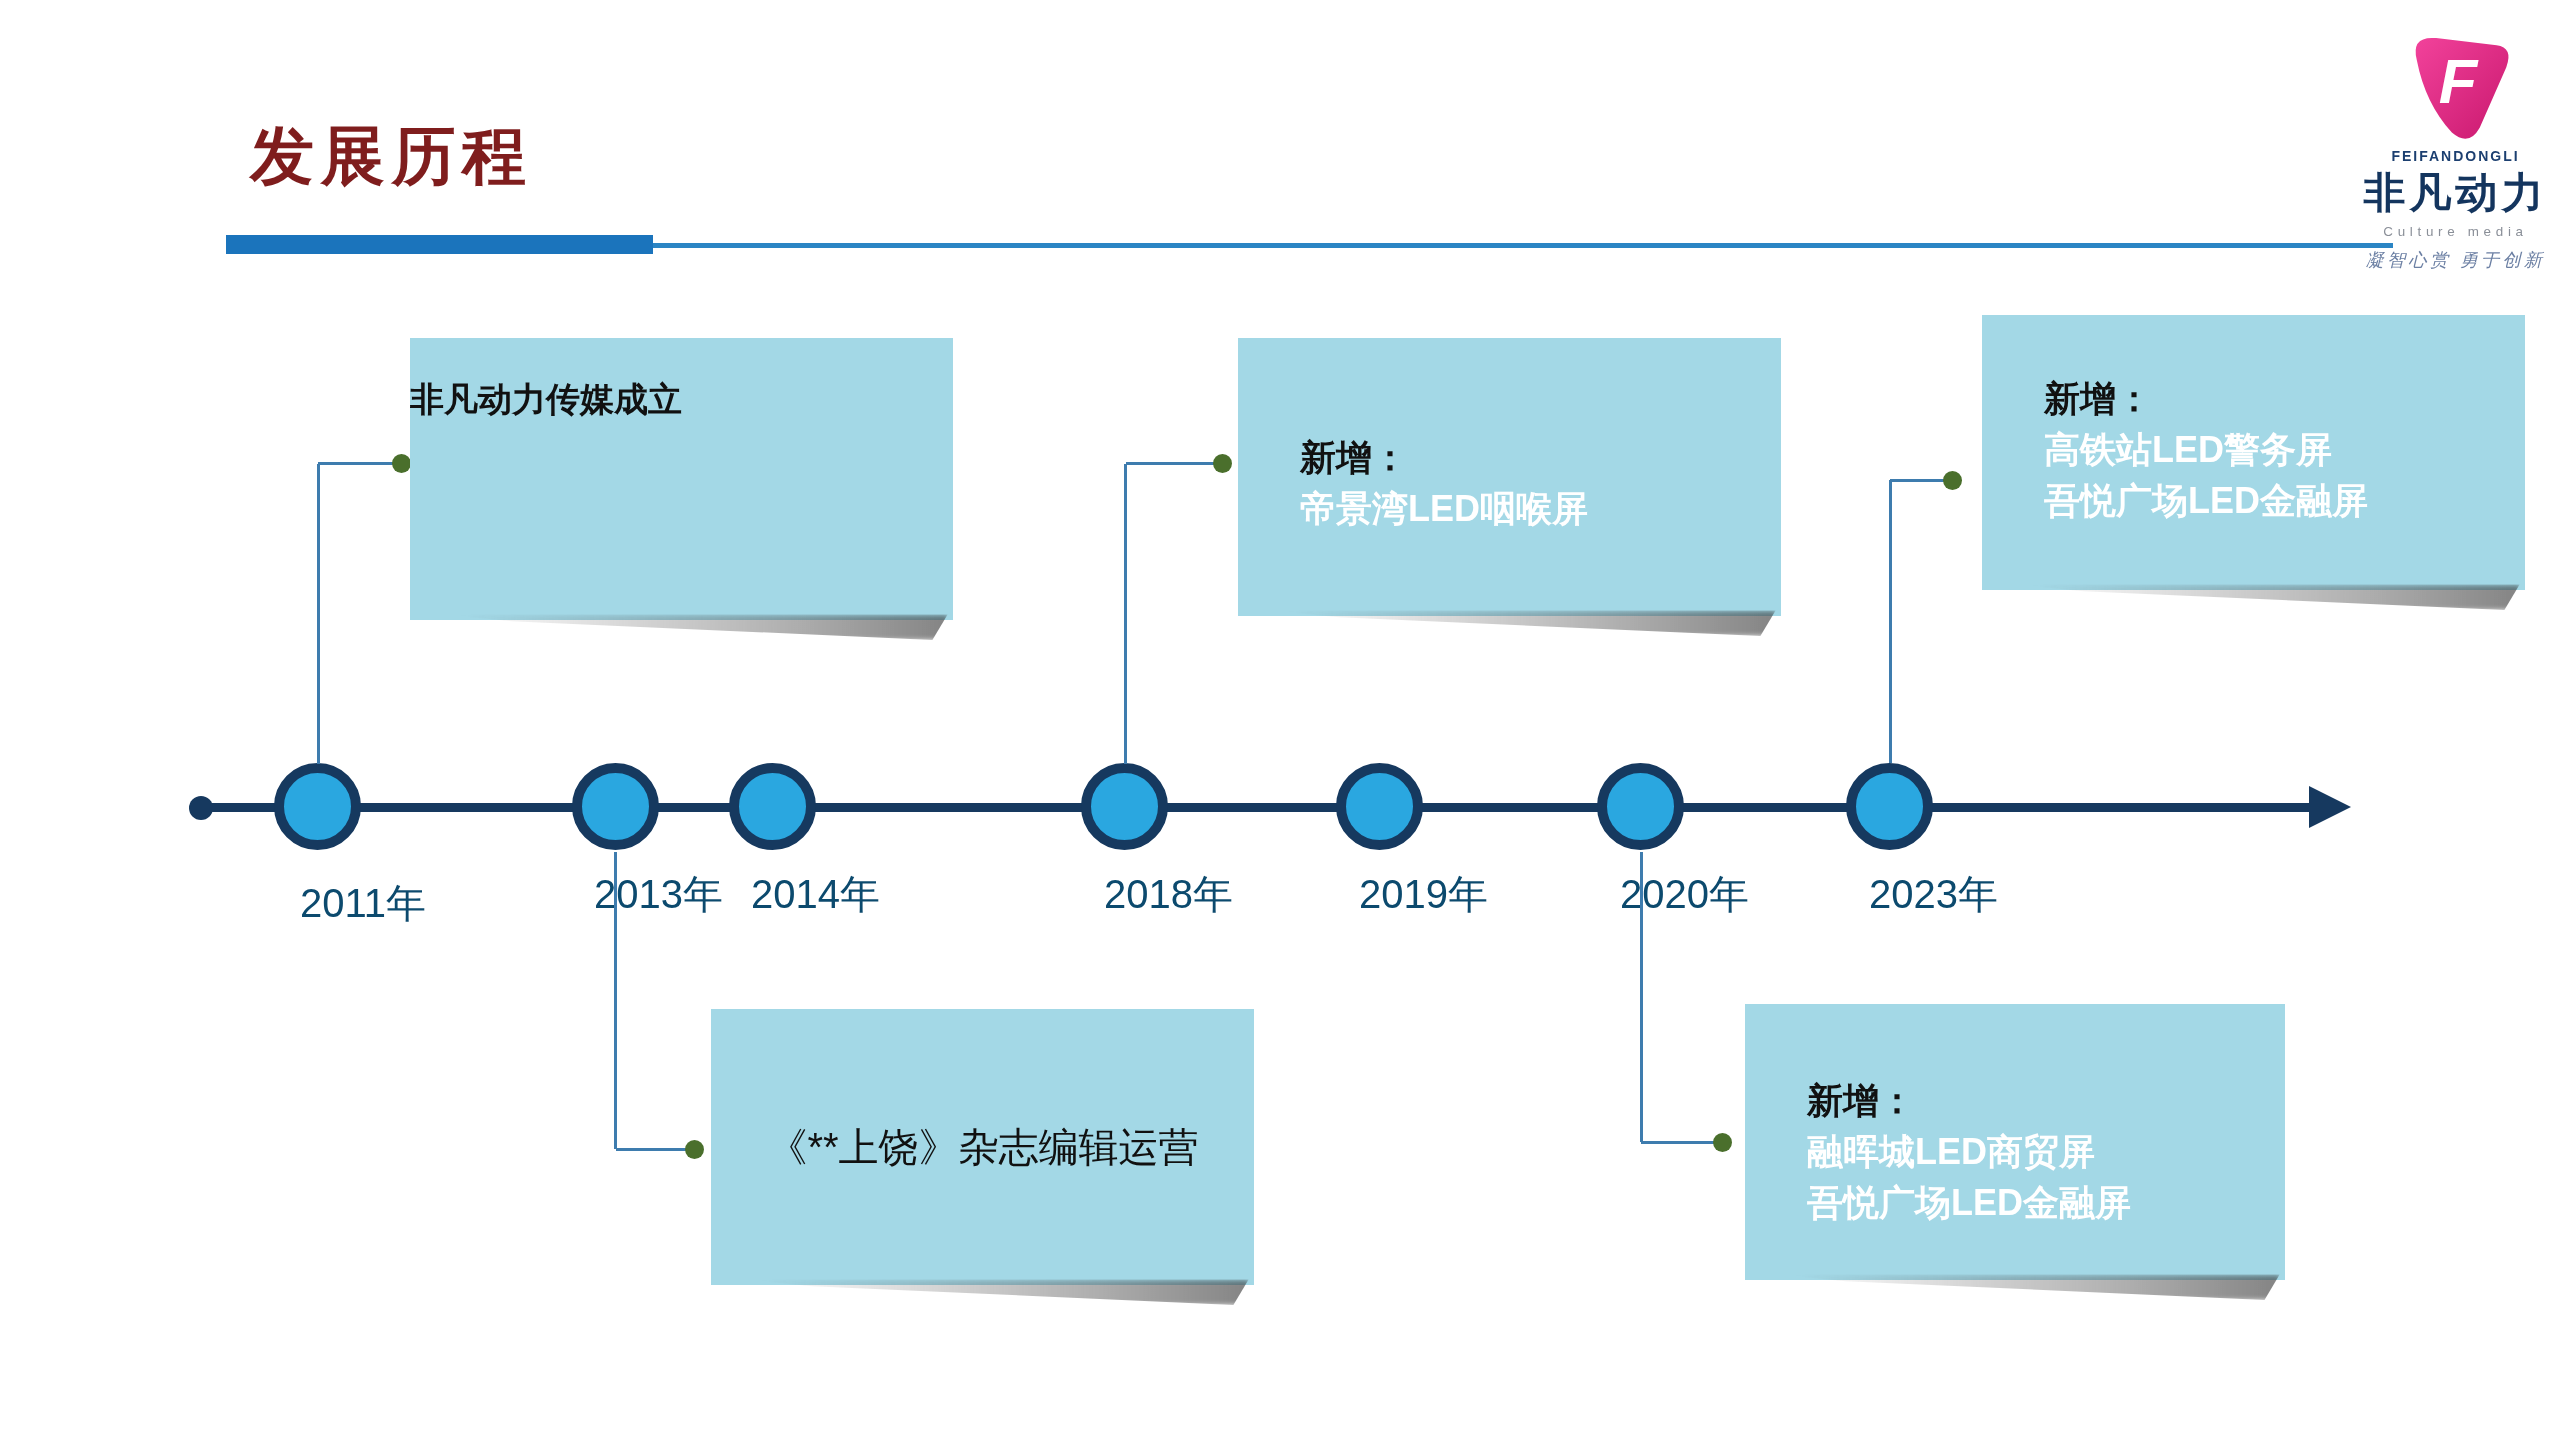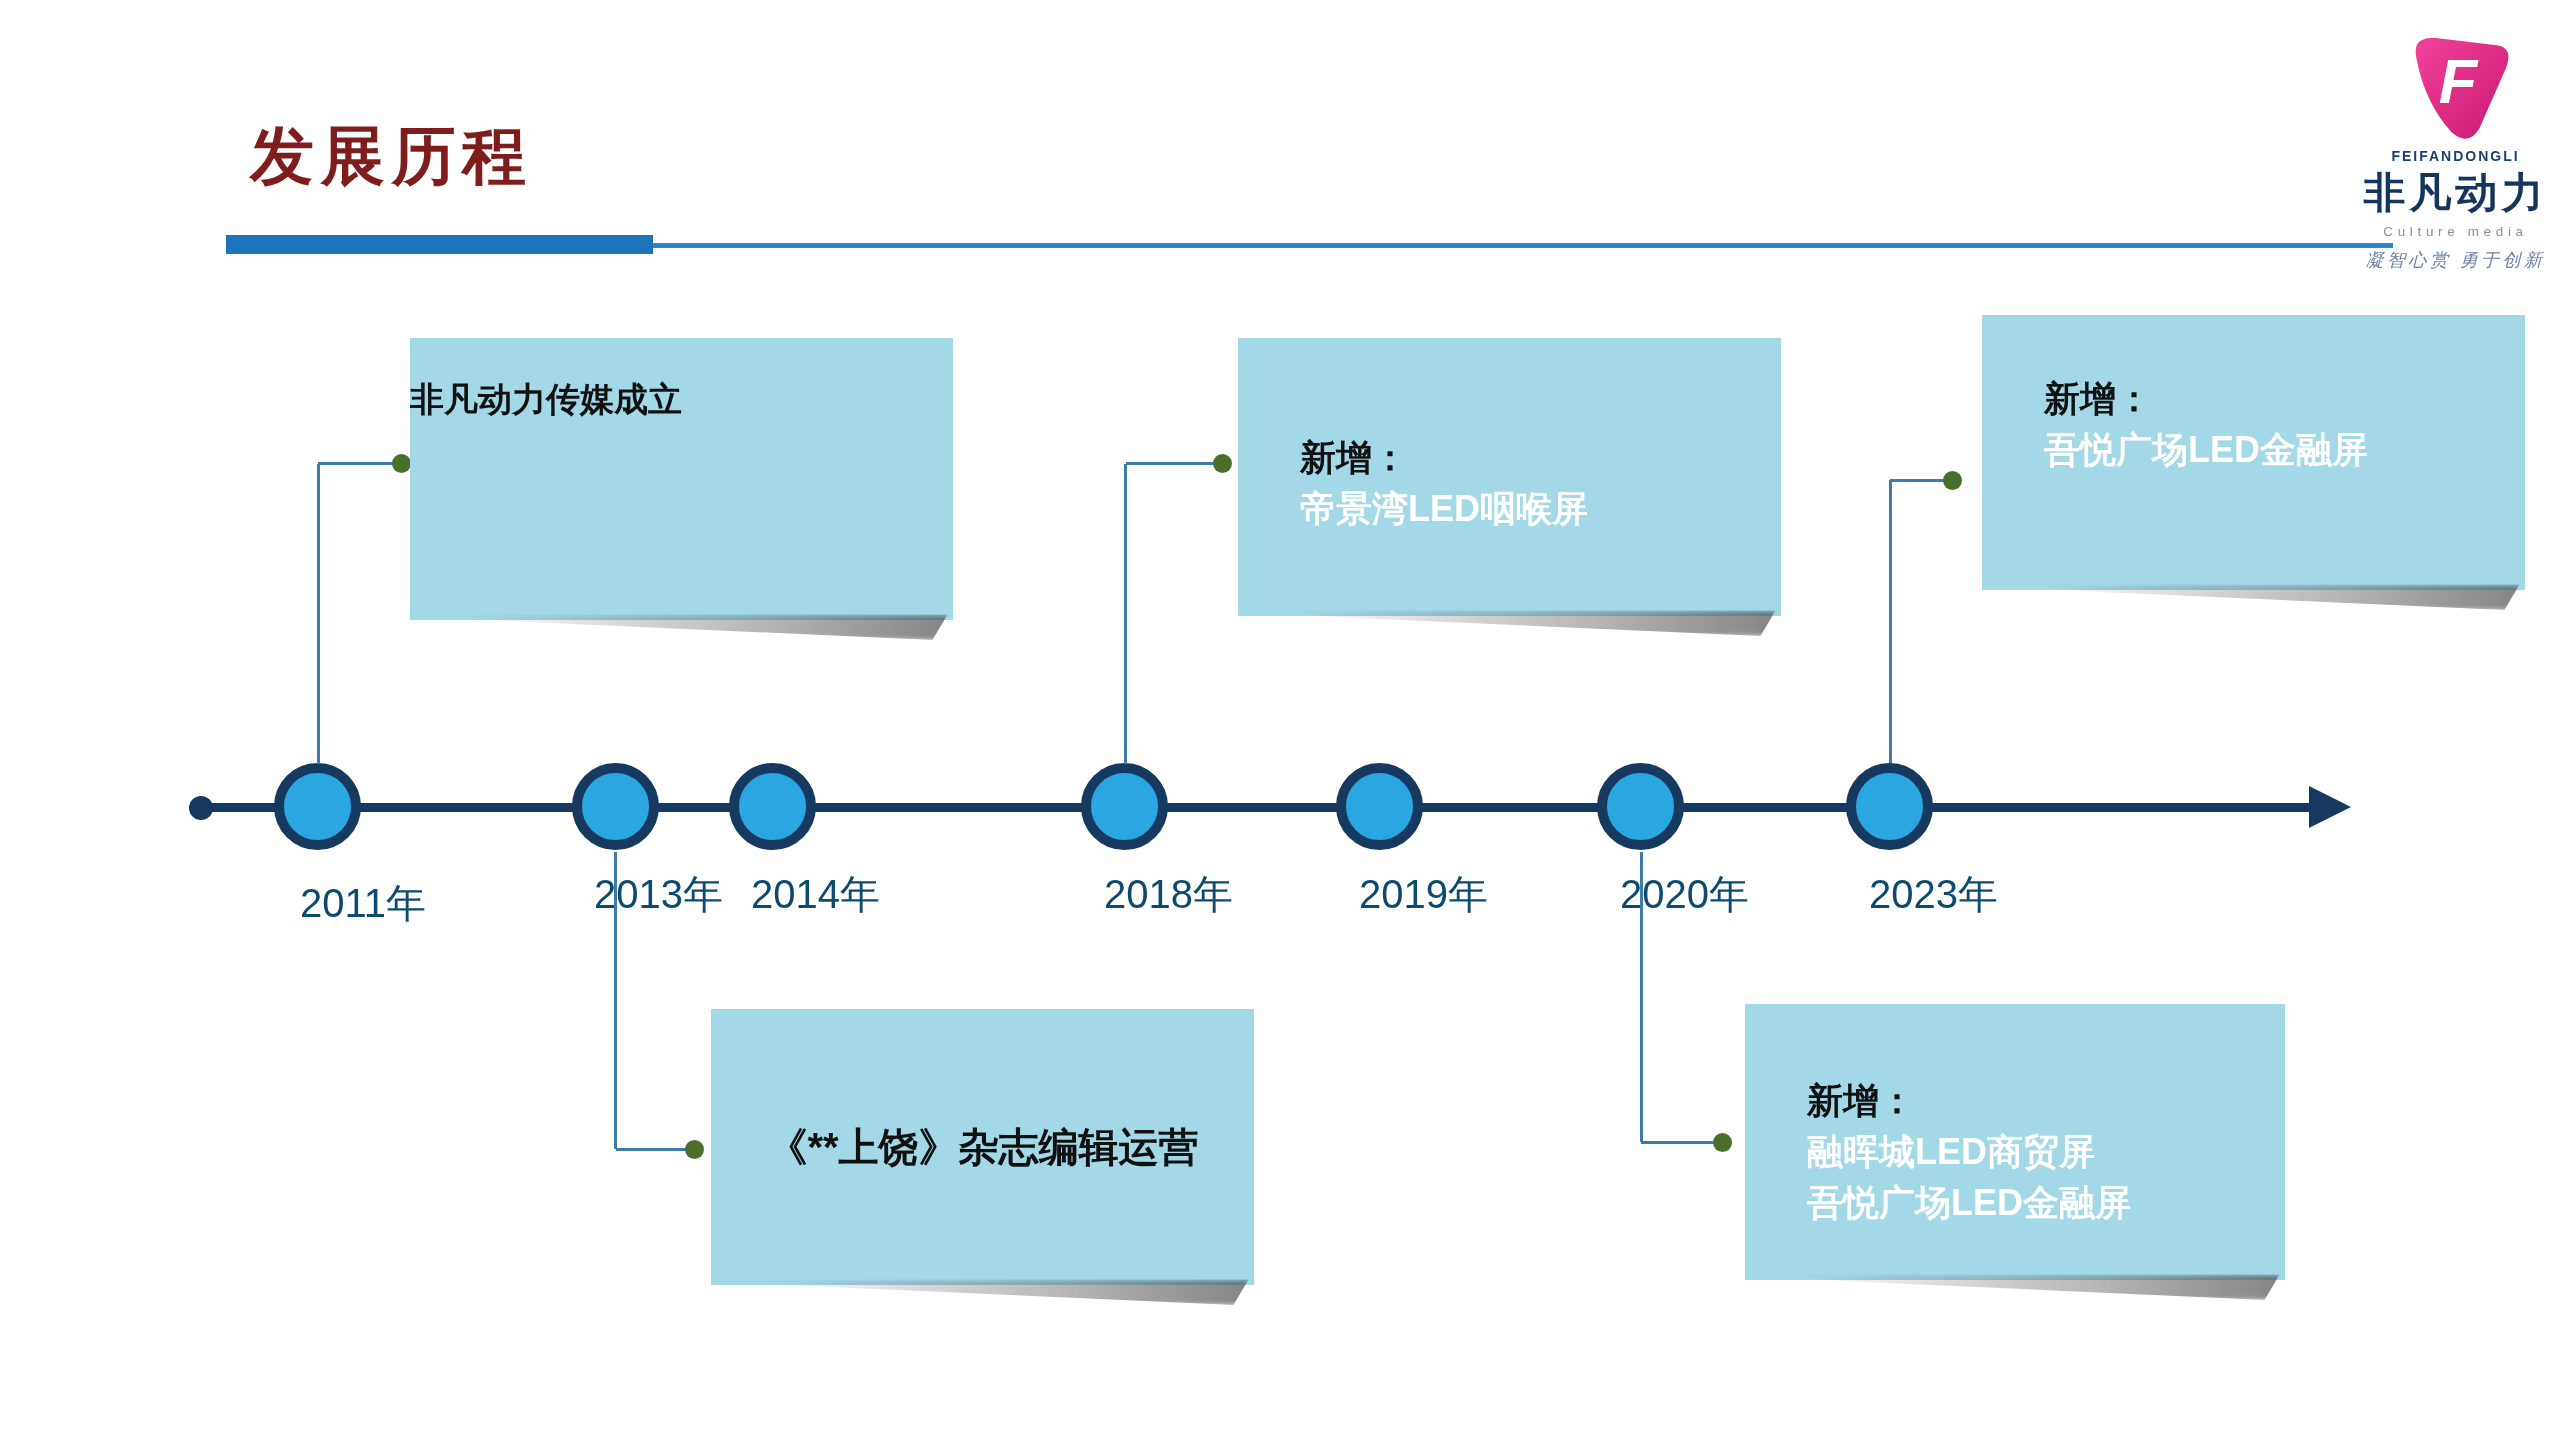--- a/index.html
+++ b/index.html
@@ -63,21 +63,21 @@
     clip-path:polygon(0 0,100% 0,97% 100%,14% 26%);filter:blur(2.7px);}
 
   .box-title{font-size:34px;font-weight:700;text-align:left;color:#111;margin-top:39px;}
   .box-body{font-size:36px;font-weight:700;line-height:1.42;color:#111;padding:14.8px 39px 0 42px;}
   .hl{color:#ffffff;}
   .dark{color:#111;}
   .b2 .box-body{padding-top:94px;padding-left:62px;}
   .b3 .box-body{padding-top:58px;padding-left:62px;}
   .b5 .box-body{padding-top:71px;padding-left:62px;}
   .b4 .center-line{position:absolute;left:1px;right:0;top:50%;transform:translateY(-50%);
-    text-align:center;font-size:40px;font-weight:700;color:#111;}
+    text-align:center;font-size:40px;font-weight:400;color:#111;}
 </style>
 </head>
 <body>
 
 <div class="slide">
 
   <div class="title">发展历程</div>
   <div class="rule-thin"></div>
   <div class="rule-thick"></div>
 
@@ -149,20 +149,21 @@
     <div class="box-body">
       <div class="dark">新增：</div>
       <div class="hl">帝景湾LED咽喉屏</div>
     </div>
     <div class="pshadow"></div>
   </div>
 
   <div class="box b3">
     <div class="box-body">
       <div class="dark">新增：</div>
+      <div class="hl">高铁站LED警务屏</div>
       <div class="hl">吾悦广场LED金融屏</div>
     </div>
     <div class="pshadow"></div>
   </div>
 
   <div class="box b4">
     <div class="center-line">《**上饶》杂志编辑运营</div>
     <div class="pshadow"></div>
   </div>
 

